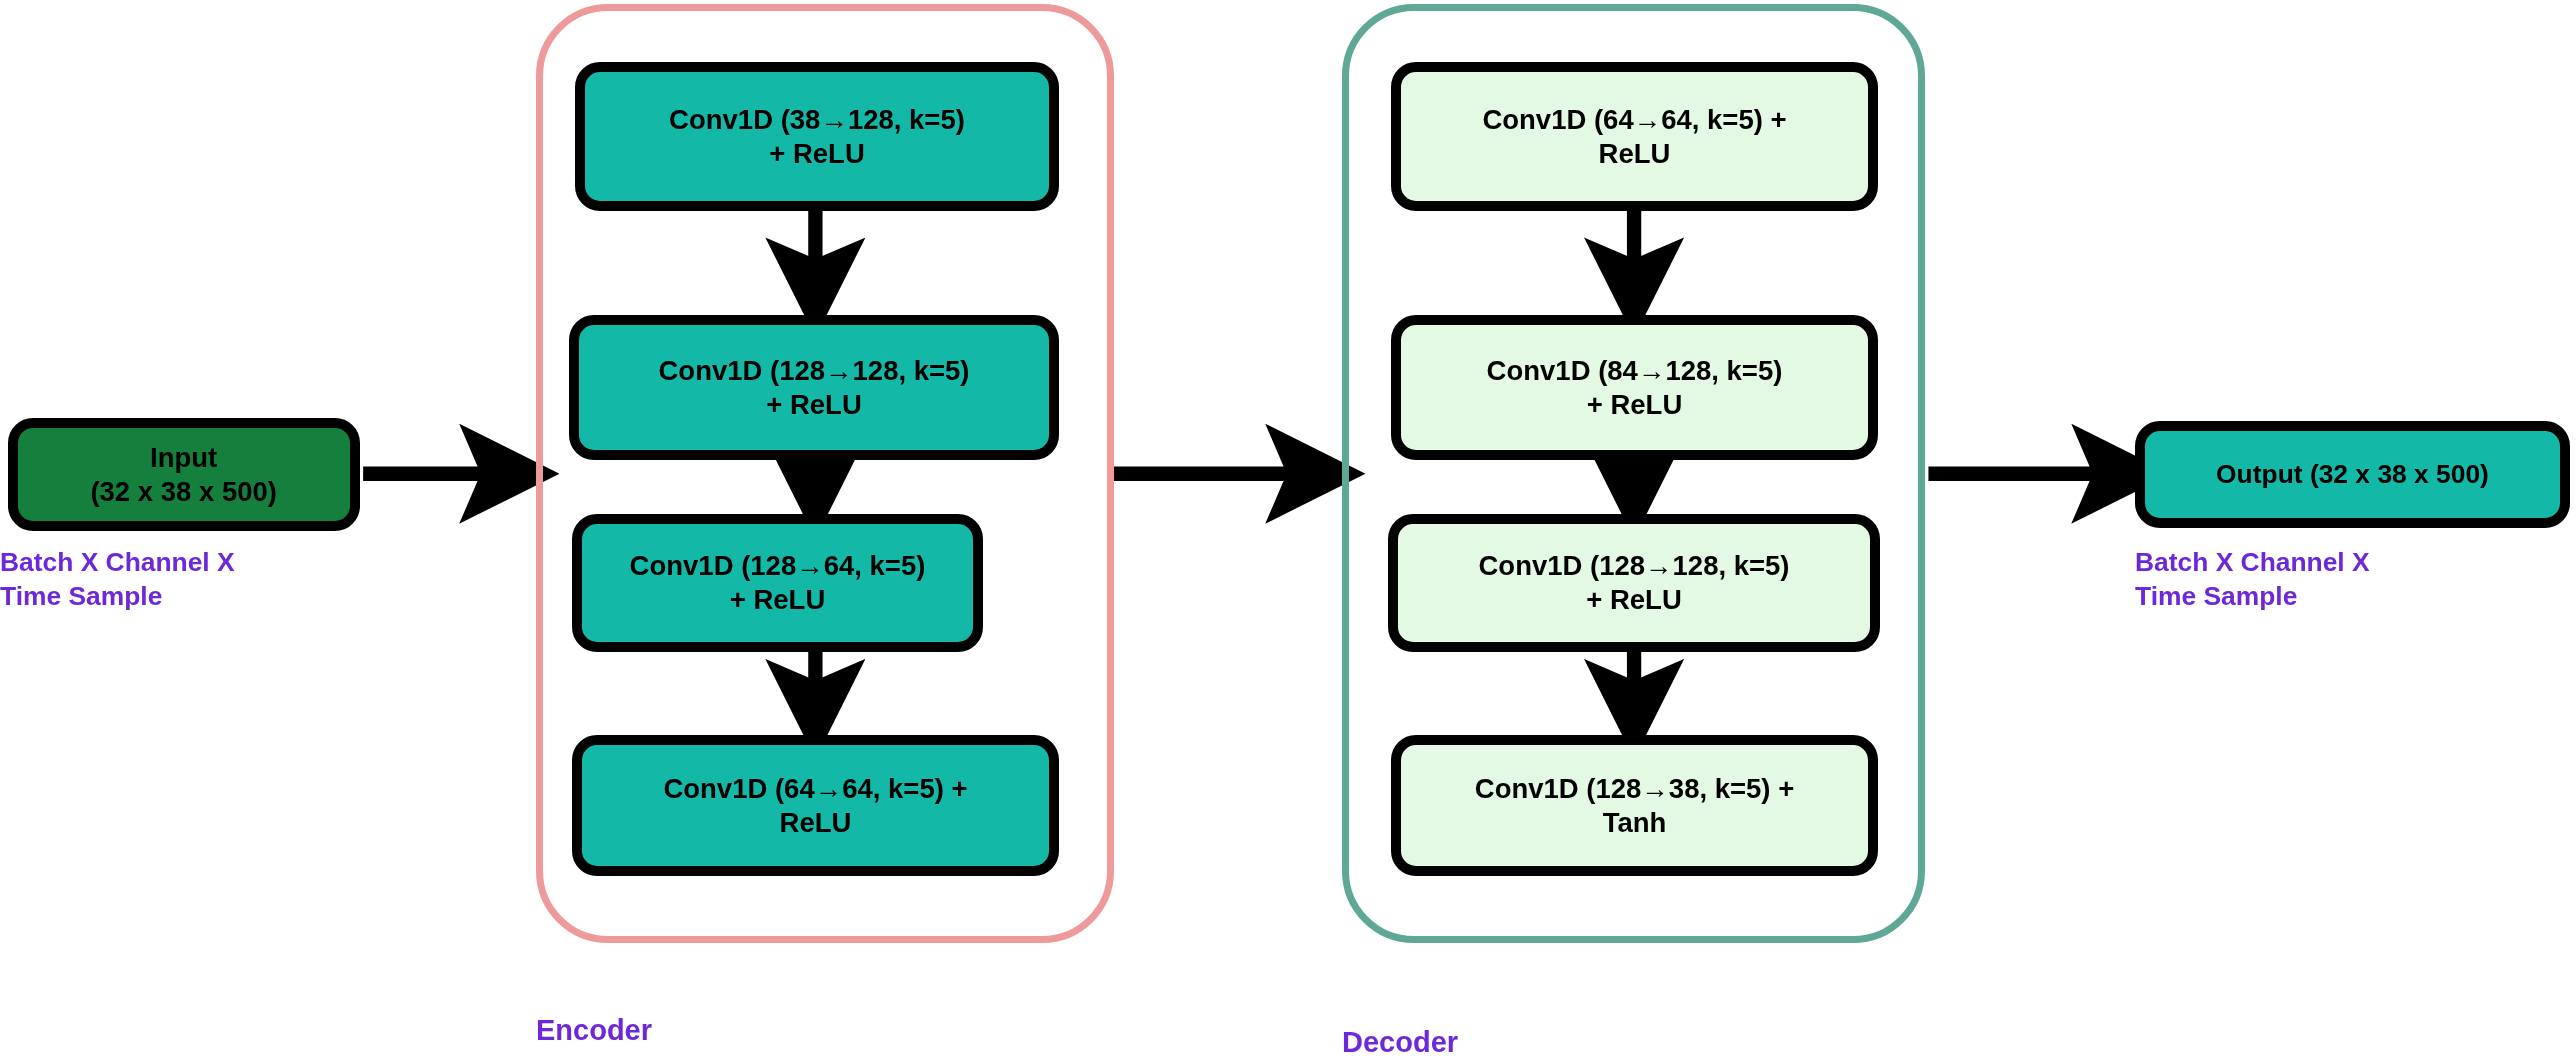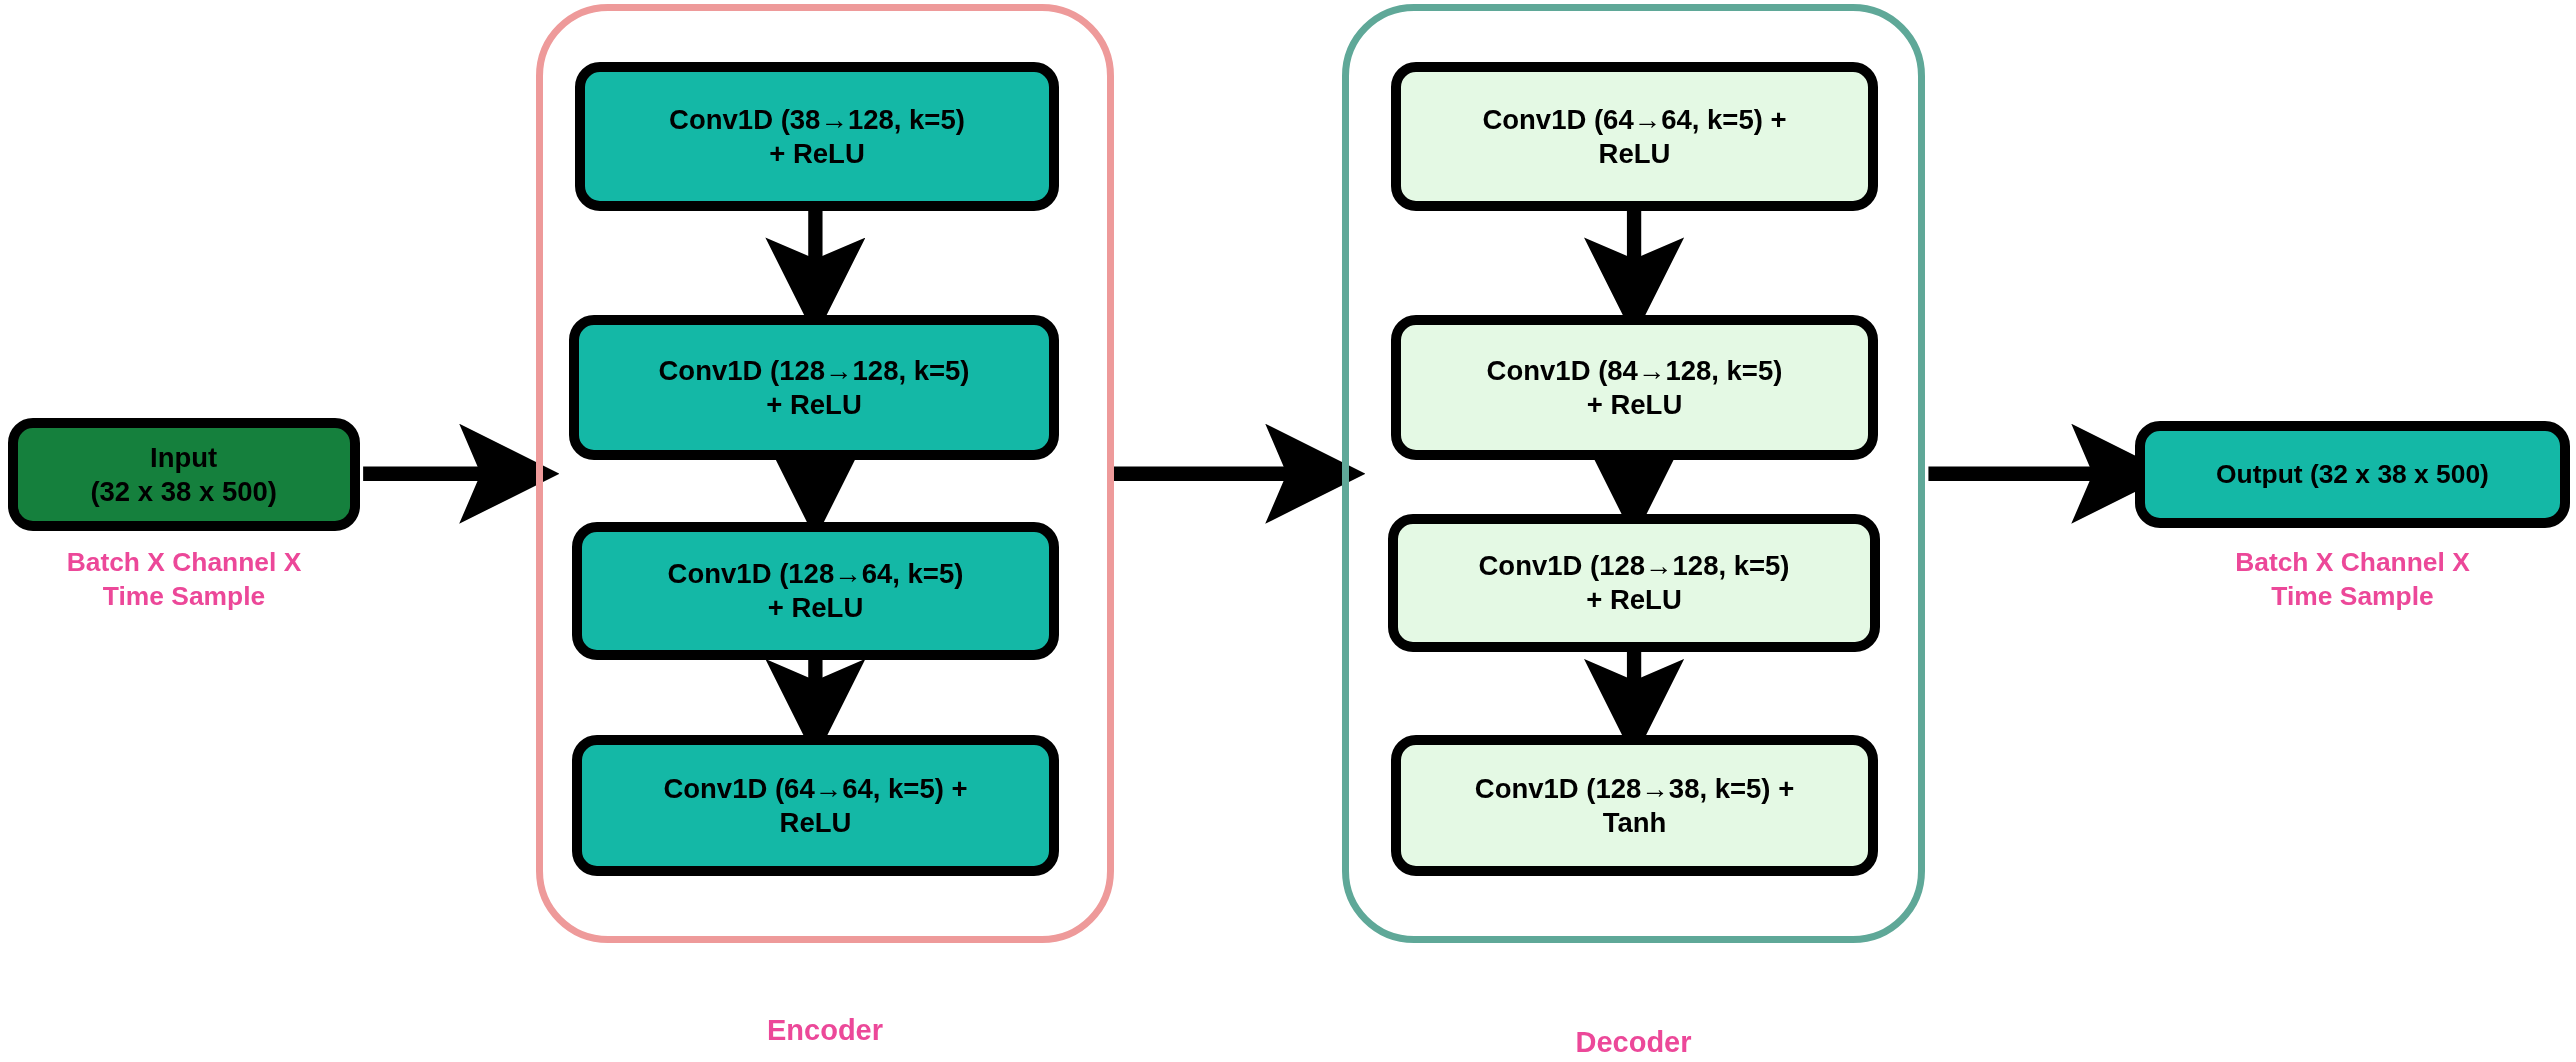--- a/index.html
+++ b/index.html
@@ -49,23 +49,22 @@
     box-sizing: border-box;
     border-radius: 72px;
     background: transparent;
   }
   .group.encoder { border: 7.7px solid #ee9a9a; }
   .group.decoder { border: 7.7px solid #5fa898; }
 
   
   .caption {
     position: absolute;
-    text-align: center;
     font-weight: bold;
-    color: #ec4899;
+    color: #6d28d9;
     line-height: 1.3;
   }
 
   
   #arrows {
     position: absolute;
     left: 0; top: 0;
     width: 2576px;
     height: 1063px;
     pointer-events: none;
@@ -118,21 +117,21 @@
     </span>
   </div>
 
   <div class="node enc" style="left:569px; top:315px; width:490px; height:145px; font-size:27.5px;">
     <span class="node-inner">
       <span>Conv1D (128→128, k=5)</span><br>
       <span>+ ReLU</span>
     </span>
   </div>
 
-  <div class="node enc" style="left:572px; top:514px; width:487px; height:138px; font-size:27.5px;margin-top:8px;">
+  <div class="node enc" style="left:572px; top:514px; width:411px; height:138px; font-size:27.5px;">
     <span class="node-inner">
       <span>Conv1D (128→64, k=5)</span><br>
       <span>+ ReLU</span>
     </span>
   </div>
 
   <div class="node enc" style="left:572px; top:735px; width:487px; height:141px; font-size:27.5px;">
     <span class="node-inner">
       <span>Conv1D (64→64, k=5) +</span><br>
       <span>ReLU</span>

